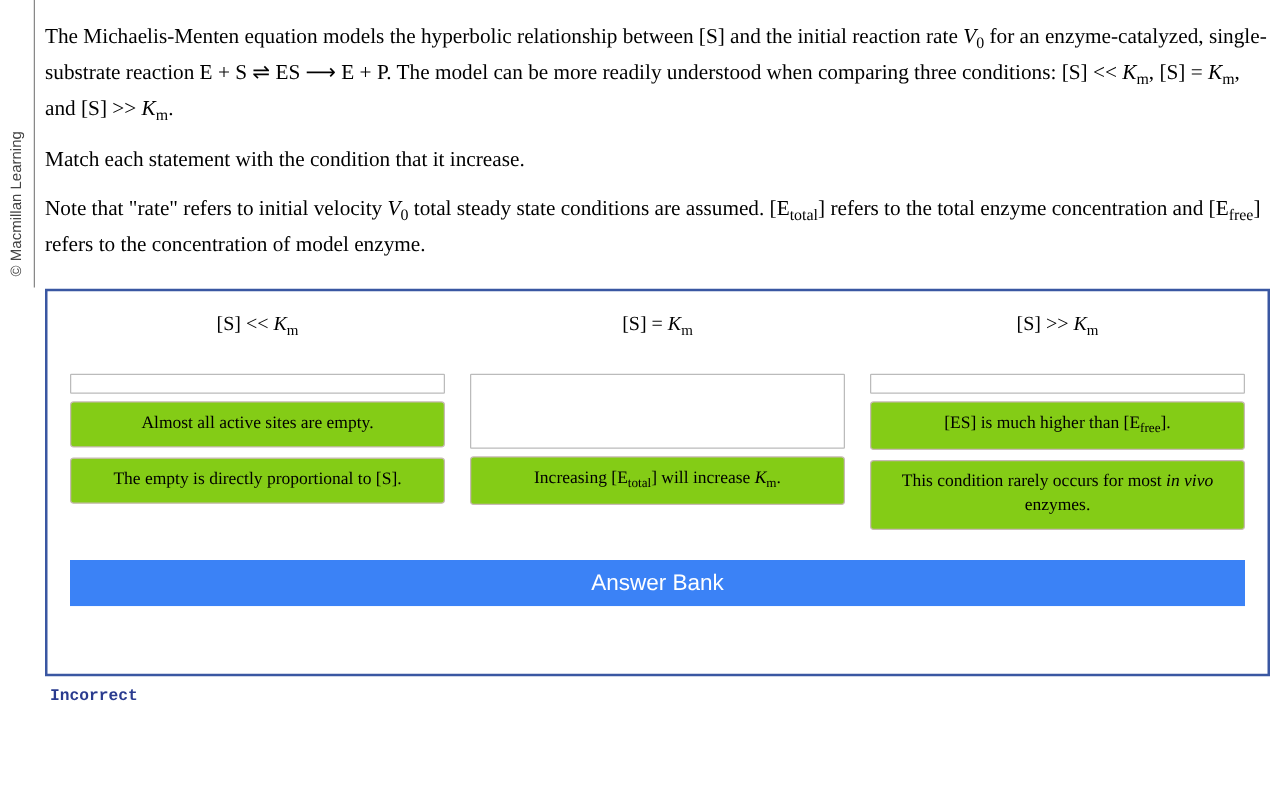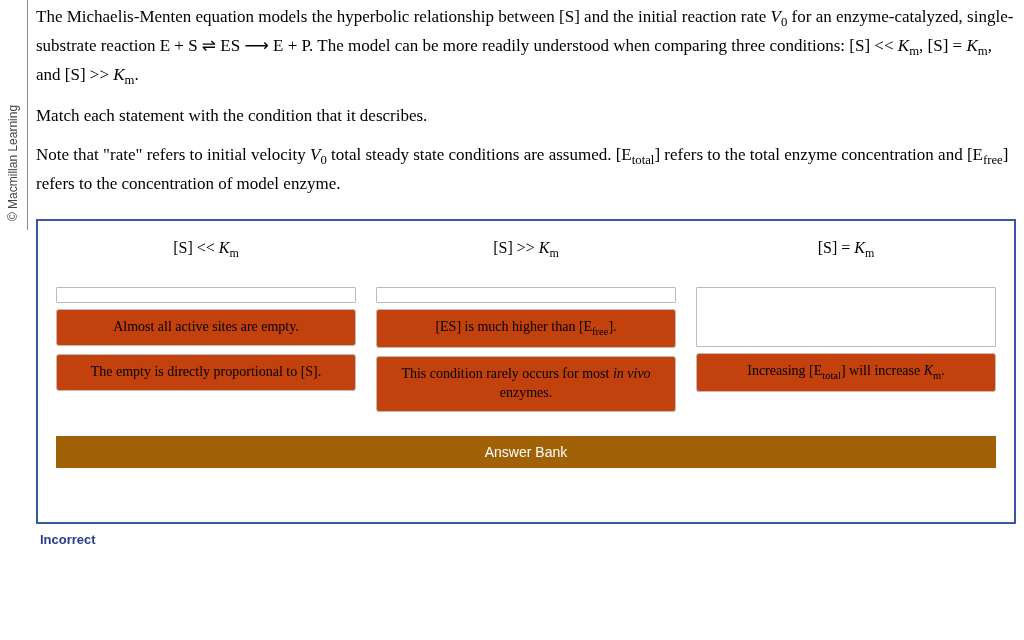--- a/index.html
+++ b/index.html
@@ -29,21 +29,21 @@
     transform-origin: center;
     white-space: nowrap;
     font-family: Arial, Helvetica, sans-serif;
     font-size: 12px;
     color: #444;
     margin-bottom: 60px;
   }
   .content {
     position: absolute;
     left: 36px;
-    top: 4px;
+    top: 16px;
     right: 8px;
   }
   .para {
     font-size: 17px;
     line-height: 1.55;
     margin-bottom: 12px;
   }
   .sub { vertical-align: sub; font-size: 0.75em; }
   .ital { font-style: italic; }
   .exercise-box {
@@ -70,102 +70,102 @@
   }
   .dropzone {
     border: 1px solid #bbb;
     background: #fff;
     min-height: 16px;
     border-radius: 1px;
     margin-bottom: 6px;
   }
   .card {
     border: 1px solid #c7b9b3;
-    background: #c2410c;
+    background: #84cc16;
     border-radius: 3px;
     padding: 8px 3px;
     font-size: 14px;
     text-align: center;
     line-height: 1.35;
     margin-bottom: 8px;
   }
   .bank-header {
-    background: #a16207;
+    background: #3b82f6;
     color: #fff;
     font-family: Arial, Helvetica, sans-serif;
-    font-size: 14px;
+    font-size: 18px;
     text-align: center;
     padding: 8px 0;
     margin-top: 16px;
   }
   .bank-body {
     border-top: none;
     min-height: 48px;
     background: #fff;
   }
   .status {
-    font-family: Liberation Sans, sans-serif;
+    font-family: Liberation Mono, monospace;
     font-size: 13px;
     font-weight: 600;
     color: #2a3b8f;
     margin-top: 8px;
     margin-left: 4px;
   }
 </style>
 </head>
 <body>
 
 <div class="leftbar">
   <div class="leftbar-inner">© Macmillan Learning</div>
 </div>
 
 <div class="content">
 
   <div class="para">
     <span>The Michaelis-Menten equation models the hyperbolic relationship between [S] and the initial reaction rate </span><span class="ital">V</span><span class="sub">0</span><span> for an enzyme-catalyzed, single-substrate reaction E + S ⇌ ES ⟶ E + P. The model can be more readily understood when comparing three conditions: [S] &lt;&lt; </span><span class="ital">K</span><span class="sub">m</span><span>, [S] = </span><span class="ital">K</span><span class="sub">m</span><span>, and [S] &gt;&gt; </span><span class="ital">K</span><span class="sub">m</span><span>.</span>
   </div>
 
-  <div class="para">Match each statement with the condition that it describes.</div>
+  <div class="para">Match each statement with the condition that it increase.</div>
 
   <div class="para">
     <span>Note that "rate" refers to initial velocity </span><span class="ital">V</span><span class="sub">0</span><span> total steady state conditions are assumed. [E</span><span class="sub">total</span><span>] refers to the total enzyme concentration and [E</span><span class="sub">free</span><span>] refers to the concentration of model enzyme.</span>
   </div>
 
   <div class="exercise-box">
     <div class="cols">
 
       <div class="col">
         <div class="col-head">
           <span>[S] &lt;&lt; </span><span class="ital">K</span><span class="sub">m</span>
         </div>
         <div class="dropzone"></div>
         <div class="card">Almost all active sites are empty.</div>
         <div class="card">The empty is directly proportional to [S].</div>
       </div>
 
       <div class="col">
         <div class="col-head">
+          <span>[S] = </span><span class="ital">K</span><span class="sub">m</span>
+        </div>
+        <div class="dropzone" style="min-height:60px"></div>
+        <div class="card">
+          <span>Increasing [E</span><span class="sub">total</span><span>] will increase </span><span class="ital">K</span><span class="sub">m</span><span>.</span>
+        </div>
+      </div>
+
+      <div class="col">
+        <div class="col-head">
           <span>[S] &gt;&gt; </span><span class="ital">K</span><span class="sub">m</span>
         </div>
         <div class="dropzone"></div>
         <div class="card">
           <span>[ES] is much higher than [E</span><span class="sub">free</span><span>].</span>
         </div>
         <div class="card">
           <span>This condition rarely occurs for most </span><span class="ital">in vivo</span><span> enzymes.</span>
-        </div>
-      </div>
-
-      <div class="col">
-        <div class="col-head">
-          <span>[S] = </span><span class="ital">K</span><span class="sub">m</span>
-        </div>
-        <div class="dropzone" style="min-height:60px"></div>
-        <div class="card">
-          <span>Increasing [E</span><span class="sub">total</span><span>] will increase </span><span class="ital">K</span><span class="sub">m</span><span>.</span>
         </div>
       </div>
 
 
     </div>
 
     <div class="bank-header">Answer Bank</div>
     <div class="bank-body"></div>
   </div>
 

